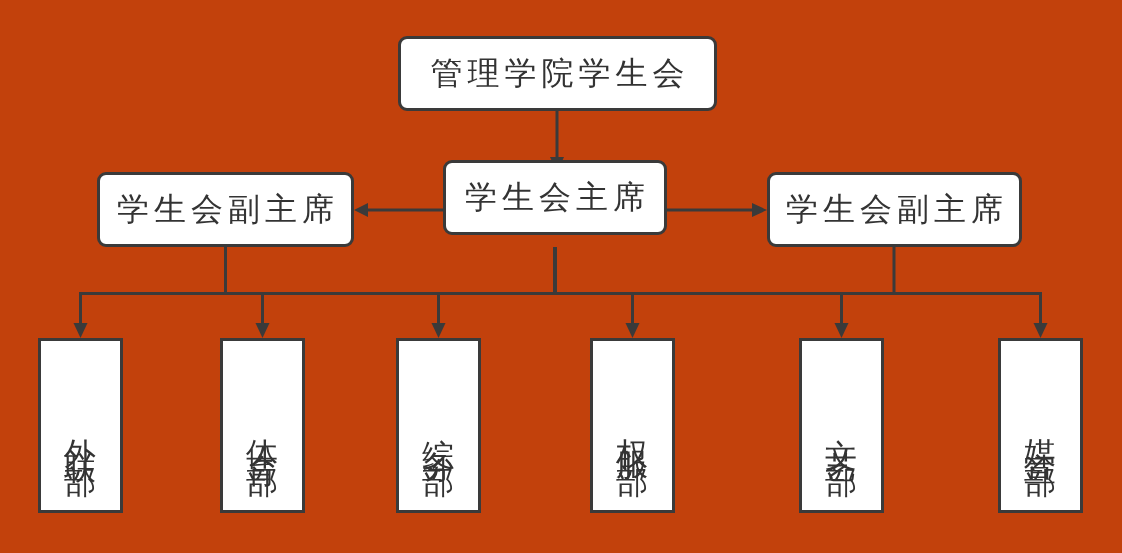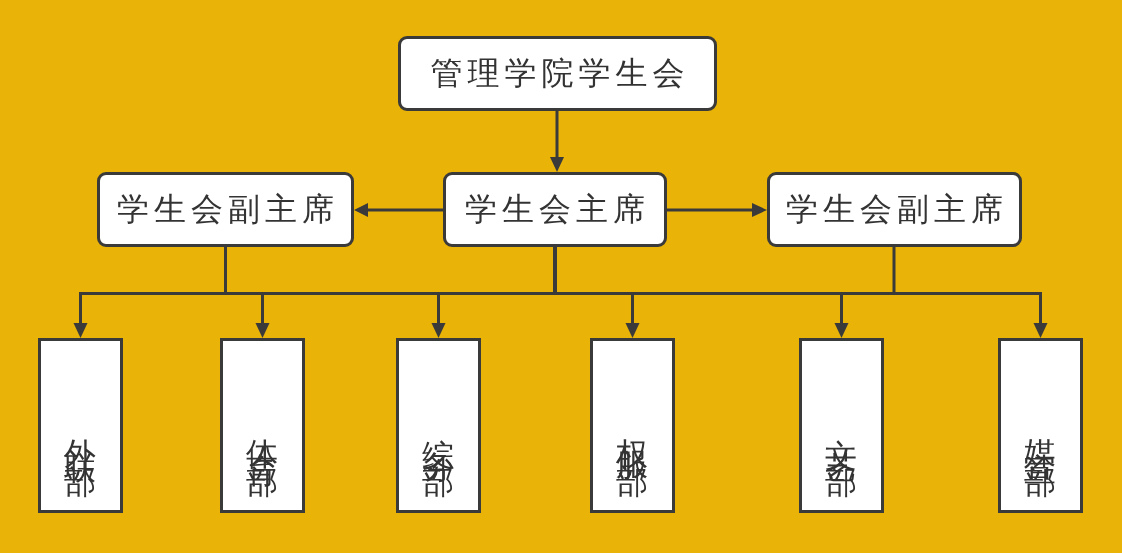--- a/index.html
+++ b/index.html
@@ -5,21 +5,21 @@
   html, body {
     margin: 0;
     padding: 0;
     background: #ffffff;
     font-family: "Liberation Sans", sans-serif;
   }
   .canvas {
     position: relative;
     width: 1122px;
     height: 553px;
-    background: #eab308;
+    background: #c2410c;
     overflow: hidden;
   }
   .connectors {
     position: absolute;
     left: 0;
     top: 0;
     width: 1122px;
     height: 553px;
   }
   .box {
@@ -31,21 +31,21 @@
     display: flex;
     align-items: center;
     justify-content: center;
     font-size: 32px;
     letter-spacing: 5px;
     white-space: nowrap;
     text-indent: 5px; 
   }
   .rounded { border-radius: 9px; }
   .box-root      { left: 398px; top: 36px;  width: 319px; height: 75px; }
-  .box-president { left: 443px; top: 172px; width: 224px; height: 75px; }
+  .box-president { left: 443px; top: 160px; width: 224px; height: 75px; }
   .box-vp-left   { left: 97px;  top: 172px; width: 257px; height: 75px; }
   .box-vp-right  { left: 767px; top: 172px; width: 255px; height: 75px; }
   .dept {
     top: 338px;
     width: 85px;
     height: 175px;
     letter-spacing: normal;
     text-indent: 0;
   }
   .dept-1 { left: 38px; }

